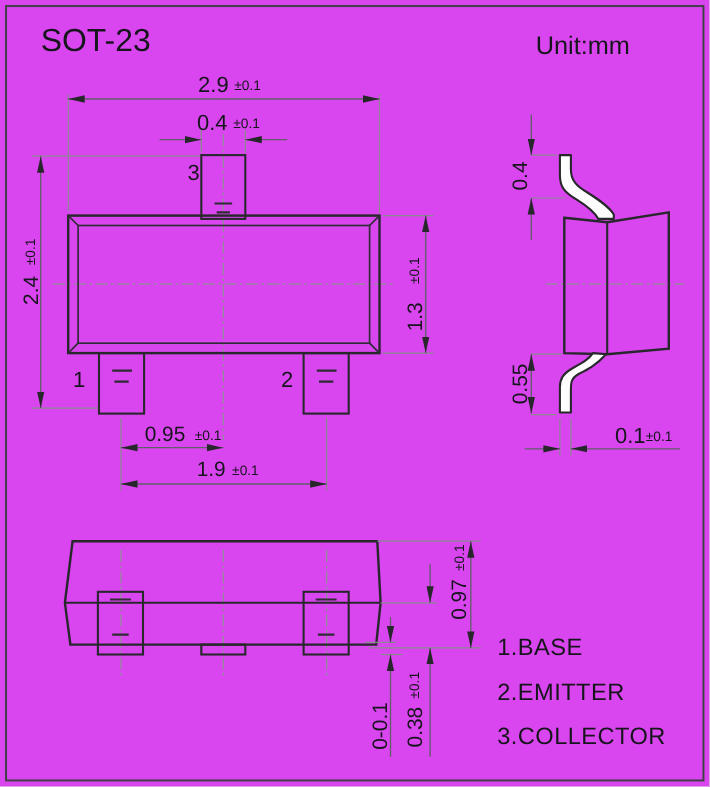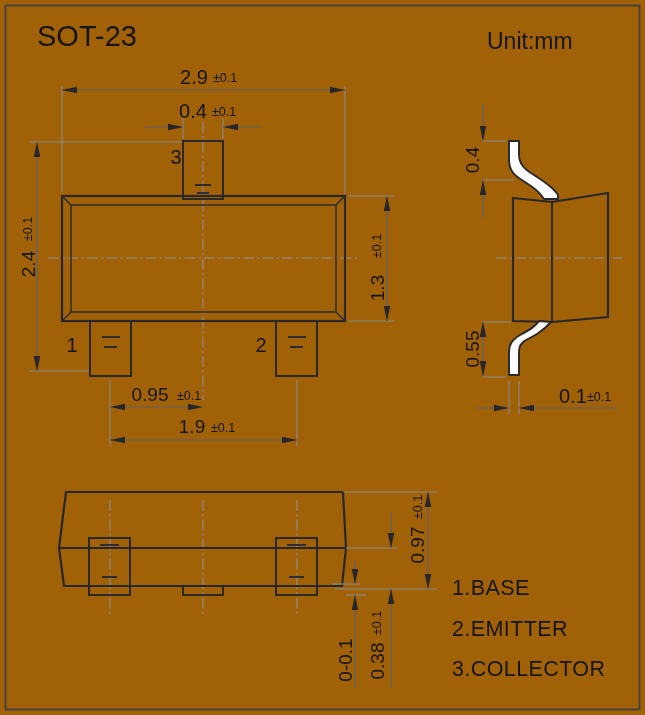--- a/index.html
+++ b/index.html
@@ -1,16 +1,16 @@
 <!DOCTYPE html>
 <html><head>
 <meta charset="utf-8">
 <style>
   html,body{margin:0;padding:0;background:#e9e9e9;}
-  .page{width:645px;height:715px;background:#a16207;position:relative;margin:0 auto;}
+  .page{width:645px;height:715px;background:#d946ef;position:relative;margin:0 auto;}
   svg{display:block;}
   text{fill:#15151b;font-family:"Liberation Sans","DejaVu Sans",sans-serif;}
   .title-txt{font-size:29px;}
   .unit-txt{font-size:23px;}
   .dv{font-size:19px;}
   .dv-lg{font-size:20px;}
   .dt{font-size:12.5px;}
   .plabel{font-size:20px;}
   .legend-txt{font-size:21.5px;letter-spacing:0.4px;}
   .outline{stroke:#27272c;stroke-width:2.2;fill:none;stroke-linejoin:miter;}

